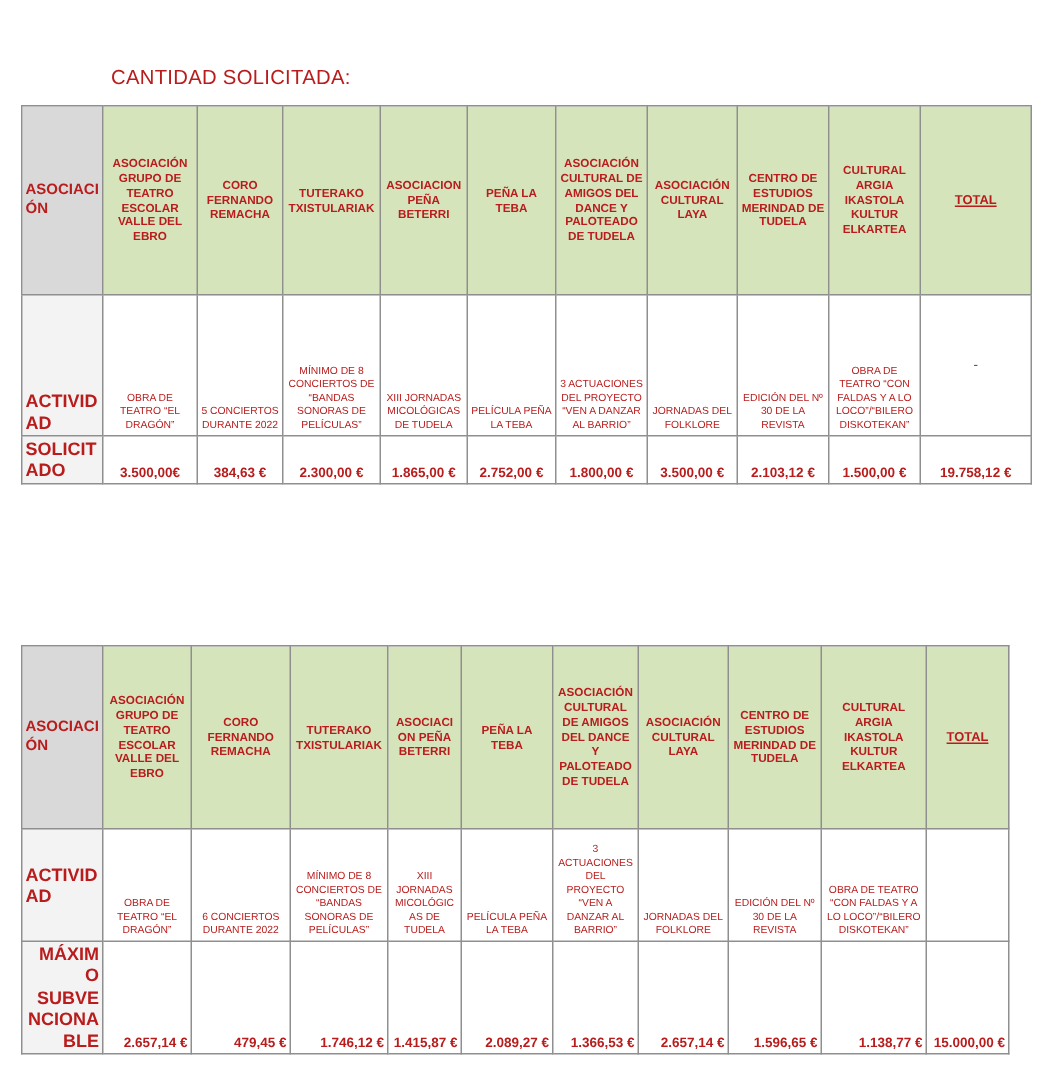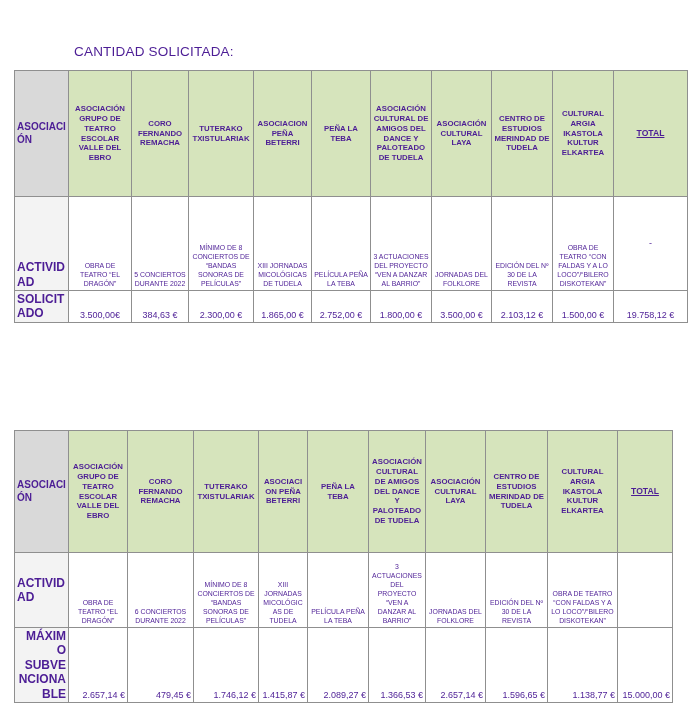--- a/index.html
+++ b/index.html
@@ -1,18 +1,18 @@
 <!DOCTYPE html>
 <html><head>
 <meta charset="utf-8">
 <style>
   html,body { margin:0; padding:0; background:#ffffff; }
   .page {
     position:relative; width:700px; height:721px; background:#ffffff;
-    font-family:"Liberation Sans", sans-serif; color:#4c1d95; overflow:hidden;
+    font-family:"Liberation Sans", sans-serif; color:#b91c1c; overflow:hidden;
   }
   .title { position:absolute; left:74px; font-size:13.5px; letter-spacing:.2px; white-space:nowrap; }
   .title-1 { top:44px; }
   .title-2 { top:384px; }
 
   table.grid { position:absolute; left:14px; border-collapse:collapse; table-layout:fixed; }
   .t1 { top:70px;  width:673px; }
   .t2 { top:430px; width:658px; }
 
   .grid th, .grid td {
@@ -21,21 +21,21 @@
   }
   .grid th {
     background:#d6e4bc; font-weight:bold; font-size:7.8px; line-height:1.25;
     text-align:center; vertical-align:middle;
   }
   th.corner { background:#d9d9d9; text-align:left; font-size:10px; }
   th.total-h { font-size:8.6px; text-decoration:underline;margin-top:42px; }
 
   .grid td { background:#ffffff; text-align:center; }
   .row-act td { font-size:6.9px; line-height:1.3;  vertical-align:bottom; }
-  .row-amt td { font-size:9px;   line-height:1.25; vertical-align:bottom; }
+  .row-amt td { font-size:9px;   line-height:1.25; vertical-align:bottom;font-weight:bold; }
   .grid td.rowlabel {
     background:#f3f3f3; text-align:left; font-weight:bold;
     font-size:12px; line-height:1.2;
   }
   .t1 .row-act td.dash { vertical-align:middle; font-size:9px; }
   .t2 .row-act td.rowlabel { vertical-align:middle; }
 
   .t1 .hdr th     { height:123px; }
   .t1 .row-act td { height:91px; }
   .t1 .row-amt td { height:23px;margin-left:20px; }

